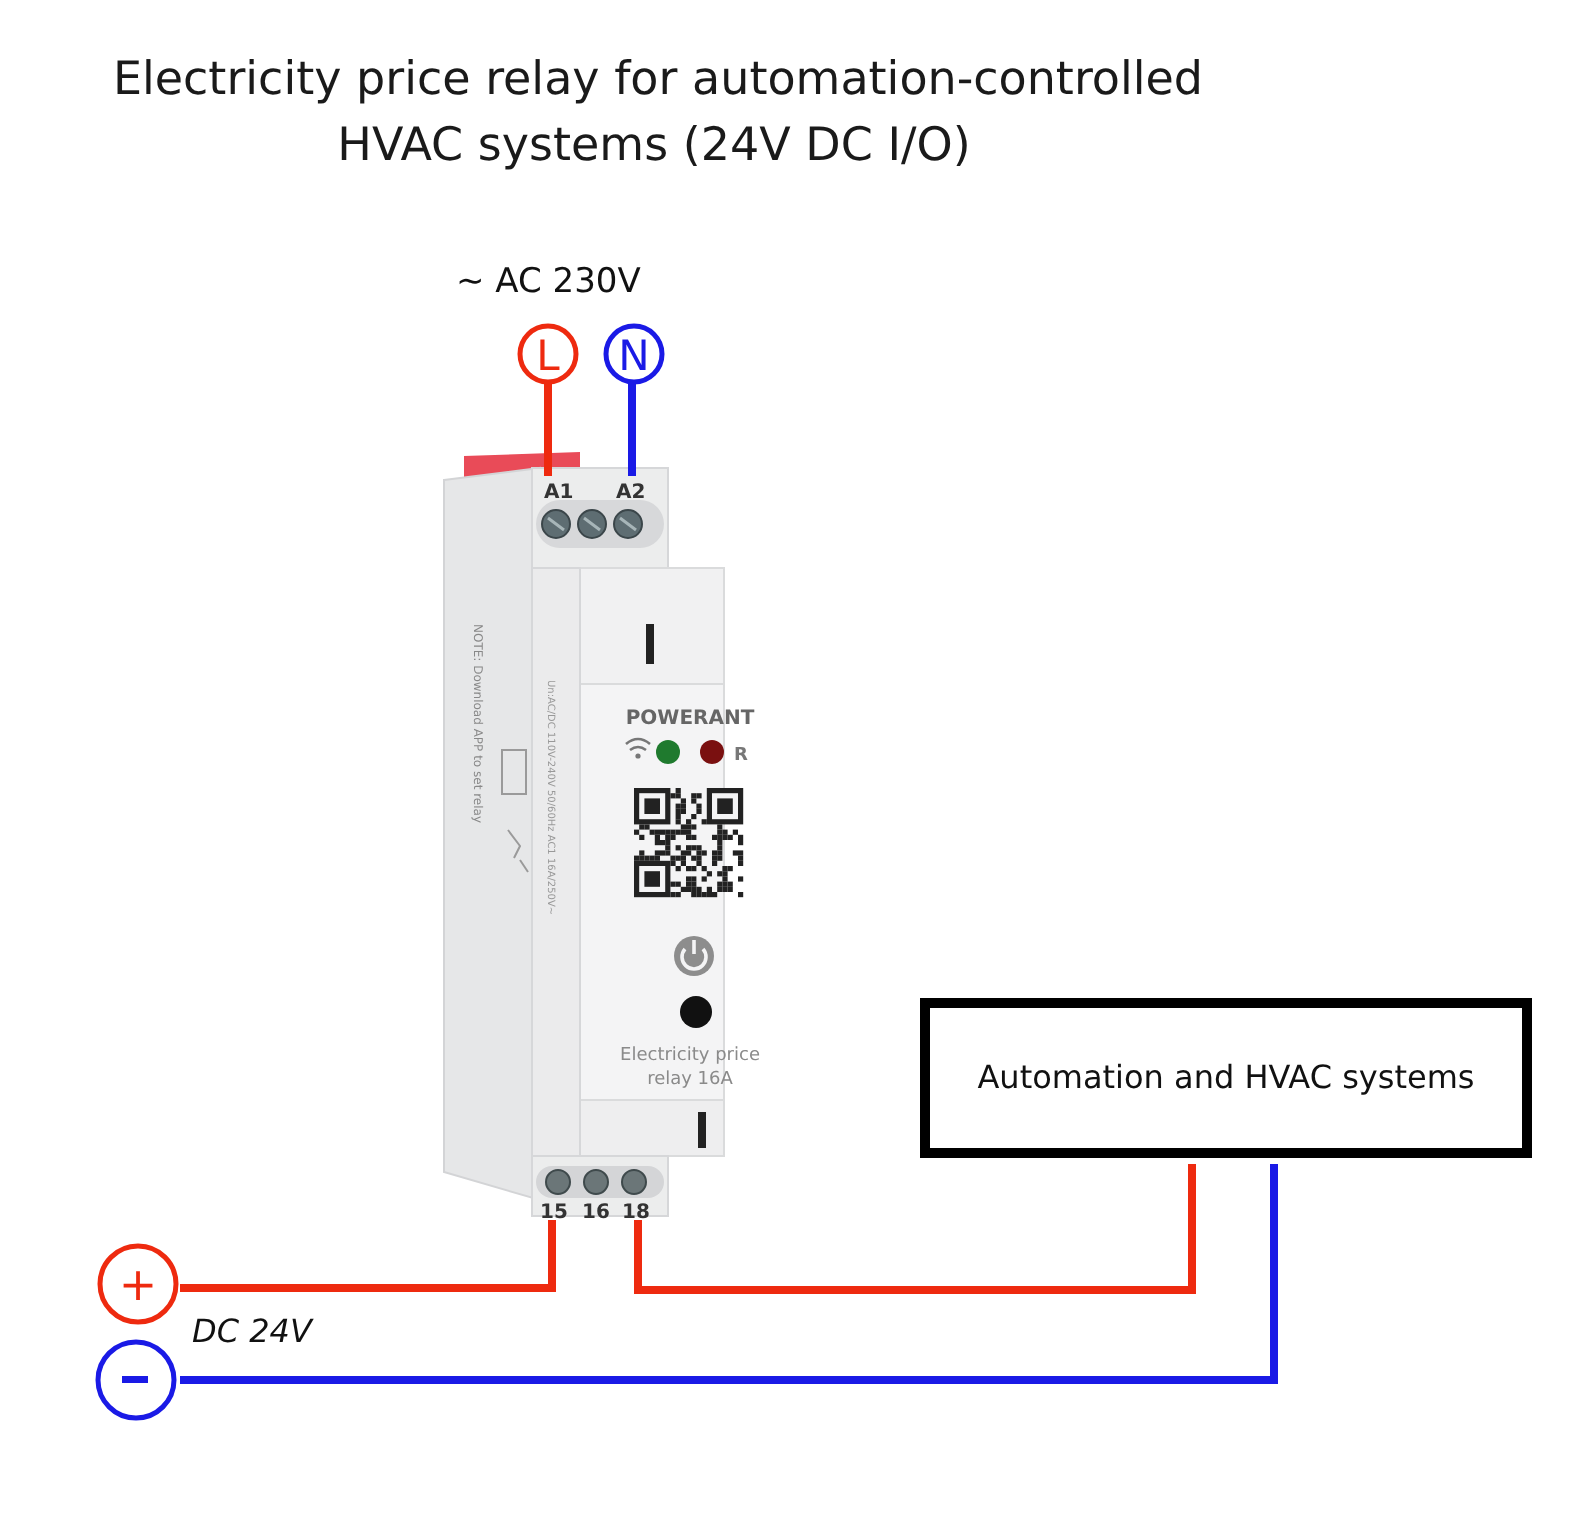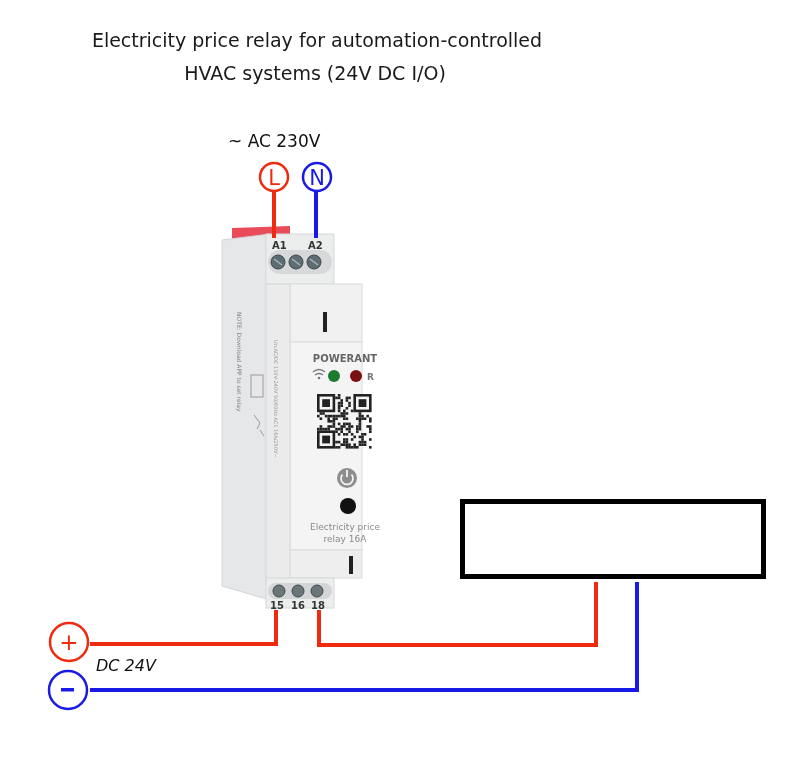--- a/index.html
+++ b/index.html
@@ -1,19 +1,19 @@
 <!DOCTYPE html>
 <html><head>
 <meta charset="utf-8">
 <style>
   html, body { margin: 0; padding: 0; background: #ffffff; }
   body { width: 796px; height: 759px; position: relative; overflow: hidden;
          font-family: "DejaVu Sans", sans-serif; color: #111; }
-  .title { position: absolute; left: 0; width: 636px; top: 24px; text-align: center;
-           font-size: 19px; line-height: 33px; color: #1a1a1a; }
+  .title { position: absolute; left: 12px; width: 636px; top: 24px; text-align: center;
+           font-size: 23px; line-height: 33px; color: #1a1a1a; }
   .title .l1 { display: block; margin-left: -2px; }
   .title .l2 { display: block; margin-left: -6px; }
   svg { position: absolute; left: 0; top: 0; }
   .lbl { font-family: "DejaVu Sans", sans-serif; }
   .box { position: absolute; left: 460px; top: 499px; width: 306px; height: 80px;
          border: 5px solid #000; box-sizing: border-box; background: #fff;
          display: flex; align-items: center; justify-content: center; flex-direction: column;
          font-size: 16px; line-height: 22px; text-align: center; color: #111; }
   .ac-label { position: absolute; left: 228px; top: 131px; font-size: 17px; color: #111; }
   .dc-label { position: absolute; left: 96px; top: 656px; font-size: 16px; color: #111; font-style: italic; }
@@ -243,13 +243,14 @@
   <polyline points="90,690 637,690 637,582" fill="none" stroke="#1a1ae6" stroke-width="4"></polyline>
   <circle cx="69" cy="642" r="19" fill="#fff" stroke="#ee2a0f" stroke-width="2.5"></circle>
   <circle cx="68" cy="690" r="19" fill="#fff" stroke="#1a1ae6" stroke-width="2.5"></circle>
   <text x="69" y="650" font-size="23" fill="#ee2a0f" text-anchor="middle" class="lbl">+</text>
   <rect x="61" y="688" width="13" height="3.5" fill="#1a1ae6"></rect>
 </svg>
 
 <div class="dc-label">DC 24V</div>
 
 <div class="box">
+  <span>Automation and HVAC systems</span>
 </div>
 
 </body></html>

